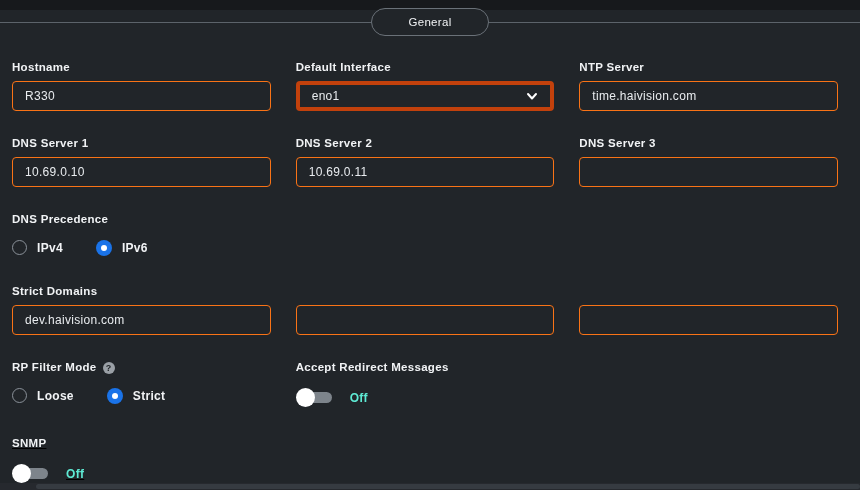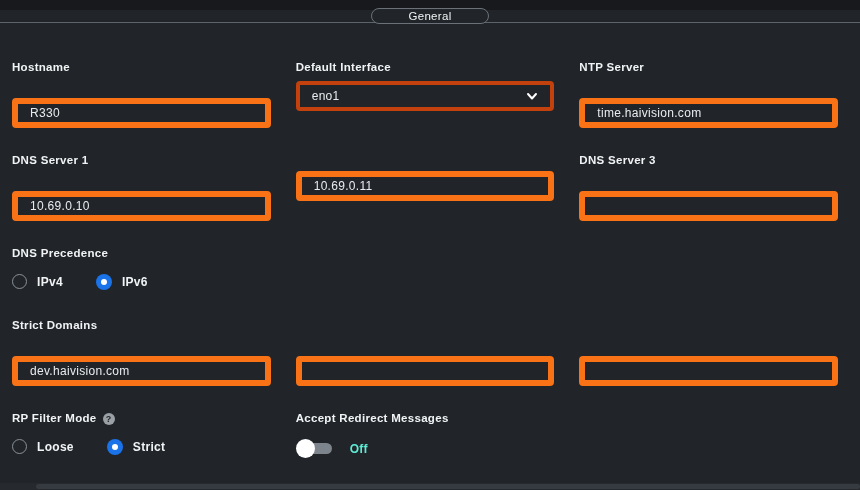--- a/index.html
+++ b/index.html
@@ -20,21 +20,21 @@
   }
   .tab-line {
     position: absolute;
     top: 12px; left: 0; right: 0;
     border-top: 1px solid #5c636a;
   }
   .tab-pill {
     position: absolute;
     left: 50%; top: -2px;
     transform: translateX(-50%);
-    width: 118px; height: 16px;
+    width: 118px; height: 28px;
     background: #212529;
     border: 1px solid #6a7178;
     border-radius: 15px;
     color: #f1f3f5;
     font-family: "Liberation Sans", sans-serif;
     font-size: 11.5px;
     letter-spacing: 0.3px;
     cursor: pointer;
     z-index: 2;
   }
@@ -58,29 +58,28 @@
     font-weight: 700;
     letter-spacing: 0.3px;
     color: #f1f3f5;
     margin-bottom: 7px;
     height: 13px;
   }
   .text-input {
     width: 100%;
     height: 30px;
     background: transparent;
-    border: 6px solid #f97316;
+    border: 1px solid #f97316;
     border-radius: 4px;
     color: #e9ecef;
     font-family: "Liberation Sans", sans-serif;
     font-size: 12px;
     letter-spacing: 0.3px;
     padding: 0 12px;
     outline: none;
-    margin-top: 17px;
   }
   .select-box {
     position: relative;
     width: 100%;
     height: 30px;
     border: 4px solid #c2410c;
     border-radius: 4px;
     display: flex;
     align-items: center;
     padding: 0 12px;
@@ -238,20 +237,21 @@
       <input class="text-input" type="text" value="time.haivision.com" style="">
     </div>
   </div>
 
   <div class="grid row-b">
     <div>
       <label class="field-label">DNS Server 1</label>
       <input class="text-input" type="text" value="10.69.0.10" style="">
     </div>
     <div>
+      <label class="field-label">DNS Server 2</label>
       <input class="text-input" type="text" value="10.69.0.11" style="">
     </div>
     <div>
       <label class="field-label">DNS Server 3</label>
       <input class="text-input" type="text" value="" style="">
     </div>
   </div>
 
   <div class="grid row-c">
     <div>

